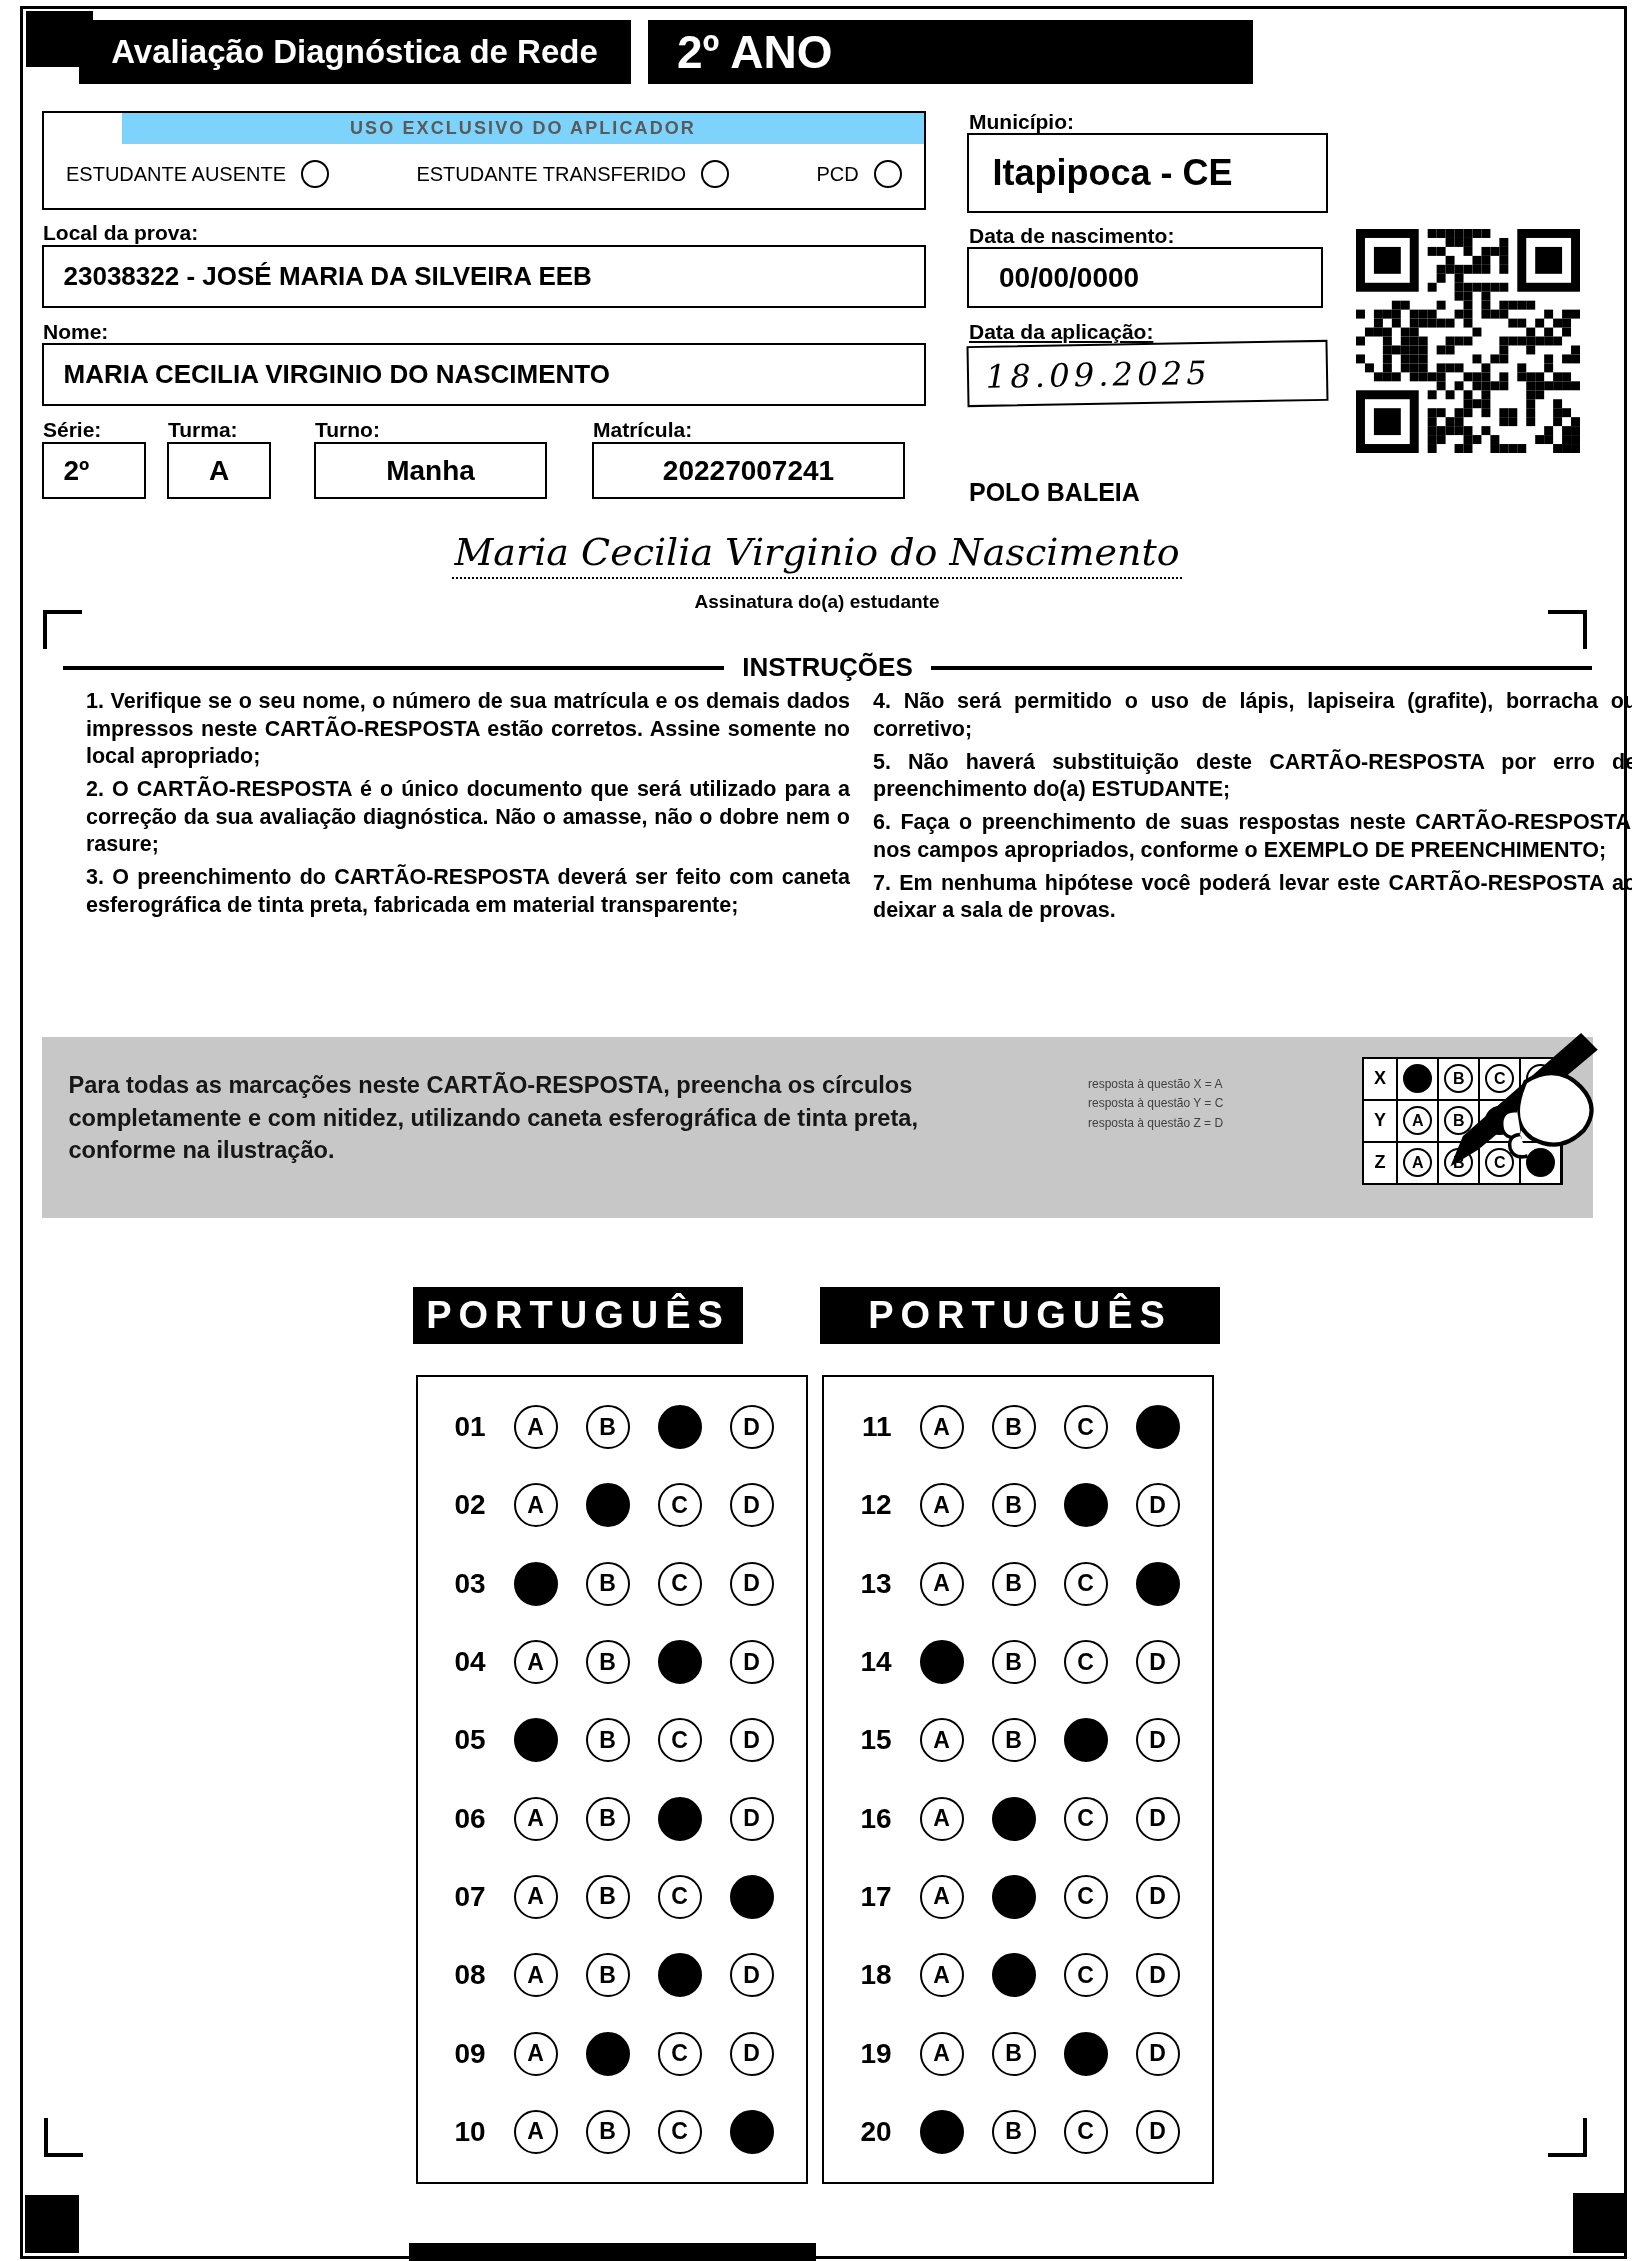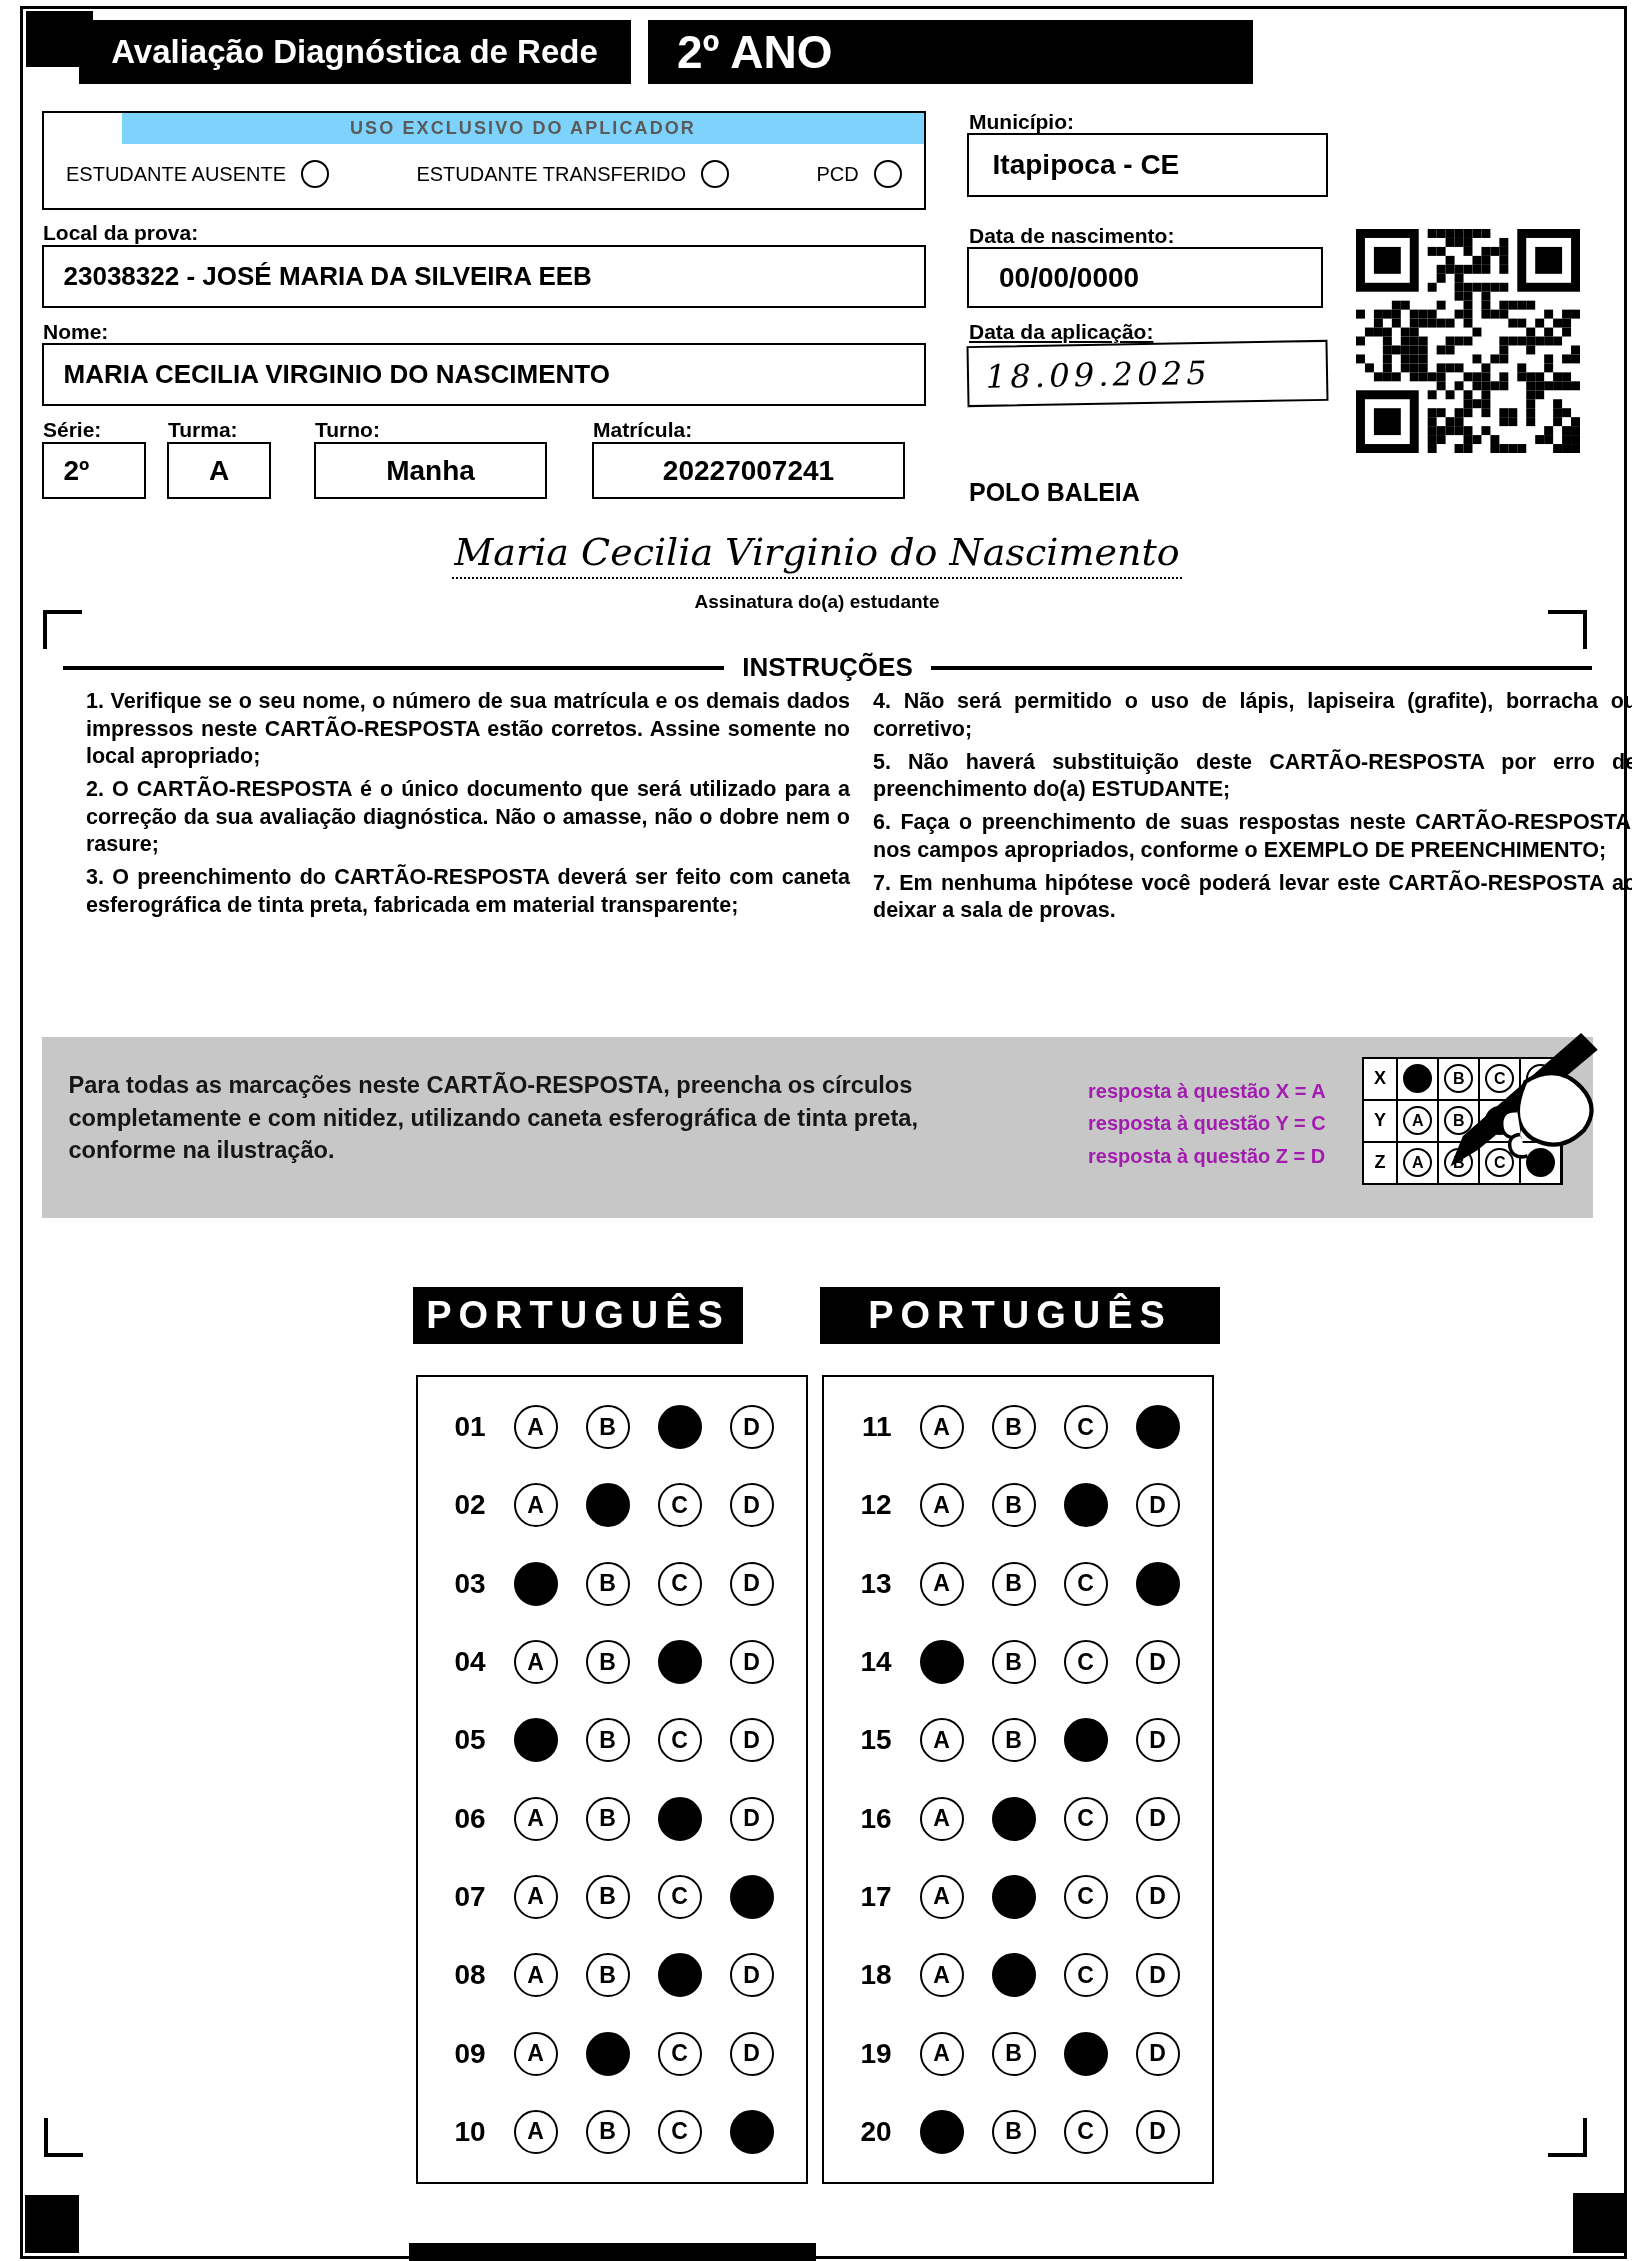--- a/index.html
+++ b/index.html
@@ -35,21 +35,21 @@
   .c-br{border-right:4.9px solid #000;border-bottom:4.9px solid #000;}
   .ititle{left:63px;top:652px;width:1529px;display:flex;align-items:center;gap:18px;}
   .ititle .ln{flex:1;border-top:4.9px solid #000;height:0;}
   .ititle .tx{font-weight:bold;font-size:26px;}
   .icols{left:42px;top:688px;width:1551px;display:flex;gap:23px;margin-left:44px;}
   .icol{flex:1;}
   .icol p{margin:0 0 5.6px 0;font-weight:bold;font-size:21.5px;line-height:1.28;text-align:justify;}
   
   .band{left:42px;top:1037px;width:1551px;height:181px;background:#c7c7c7;}
   .band-text{position:absolute;left:26.4px;top:32px;width:896px;font-weight:bold;font-size:23.6px;line-height:1.38;color:#161616;}
-  .notes{position:absolute;left:1046px;top:38px;font-weight:bold;font-size:20px;line-height:1.62;color:#a21caf;}
+  .notes{position:absolute;left:1046px;top:38px;font-weight:normal;font-size:12px;line-height:1.62;color:#404040;}
   .eg{position:absolute;left:1320px;top:19.5px;background:#000;display:grid;grid-template-columns:32px repeat(4,39px);grid-auto-rows:40px;gap:2.1px;padding:2.1px;}
   .eg-cell{background:#fff;display:flex;align-items:center;justify-content:center;}
   .eg-lab{font-weight:bold;font-size:18px;}
   .bubble{width:44px;height:44px;border:2.8px solid #000;border-radius:50%;box-sizing:border-box;display:flex;align-items:center;justify-content:center;font-weight:bold;font-size:23px;background:#fff;}
   .bubble.small{width:29px;height:29px;border-width:2.1px;font-size:16px;}
   .bubble.filled{background:#000;border-color:#000;}
   .pensvg{position:absolute;left:1393px;top:-4.2px;}
   
   .blk-header{background:#000;color:#fff;display:flex;align-items:center;justify-content:center;font-weight:bold;font-size:38px;letter-spacing:7px;}
   .blk{border:2.8px solid #000;box-sizing:border-box;background:#fff;display:flex;flex-direction:column;justify-content:space-around;padding:11px 0;}
@@ -106,21 +106,21 @@
 <div class="abs label" style="left:168px;top:418px;">Turma:</div>
 <div class="abs field" style="left:167px;top:442px;width:104px;height:57px;justify-content:center;font-size:28px;">A</div>
 
 <div class="abs label" style="left:315px;top:418px;">Turno:</div>
 <div class="abs field" style="left:314px;top:442px;width:233px;height:57px;justify-content:center;font-size:28px;">Manha</div>
 
 <div class="abs label" style="left:593px;top:418px;">Matrícula:</div>
 <div class="abs field" style="left:592px;top:442px;width:313px;height:57px;justify-content:center;font-size:28px;">20227007241</div>
 
 <div class="abs label" style="left:969px;top:110px;">Município:</div>
-<div class="abs field" style="left:967px;top:133px;width:361px;height:64px;padding-left:23.6px;font-size:28px;">Itapipoca - CE</div>
+<div class="abs field" style="left:967px;top:133px;width:361px;height:80px;padding-left:23.6px;font-size:36px;">Itapipoca - CE</div>
 
 <div class="abs label" style="left:969px;top:224px;">Data de nascimento:</div>
 <div class="abs field" style="left:967px;top:247px;width:356px;height:61px;padding-left:30px;font-size:28px;">00/00/0000</div>
 
 <div class="abs label" style="left:969px;top:320px;text-decoration:underline;">Data da aplicação:</div>
 <div class="abs field hand" style="left:967px;top:343px;width:361px;height:61px;padding-left:16.7px;font-size:32px;letter-spacing:4.2px;font-weight:normal;transform:rotate(-1deg);">18.09.2025</div>
 
 <div class="abs" style="left:969px;top:478px;font-weight:bold;font-size:25px;">POLO BALEIA</div>
 
 <div class="abs qr"><svg viewBox="0 0 320 320" width="100%" height="100%">

